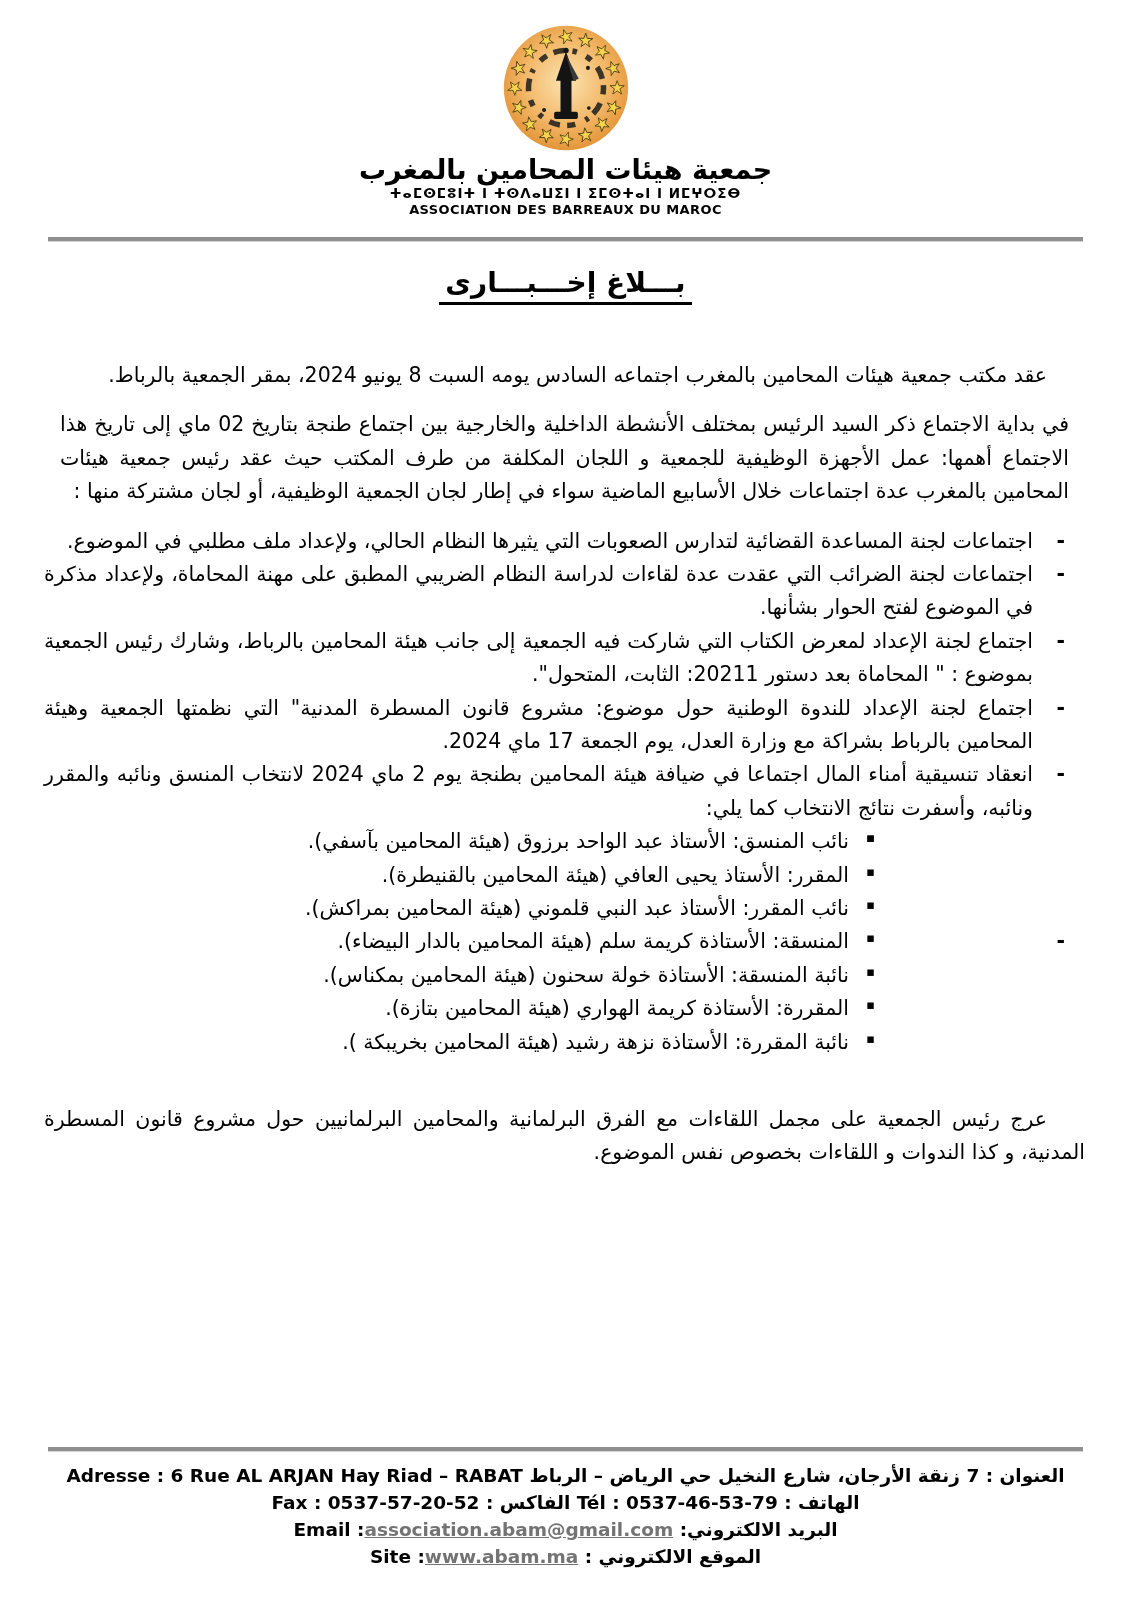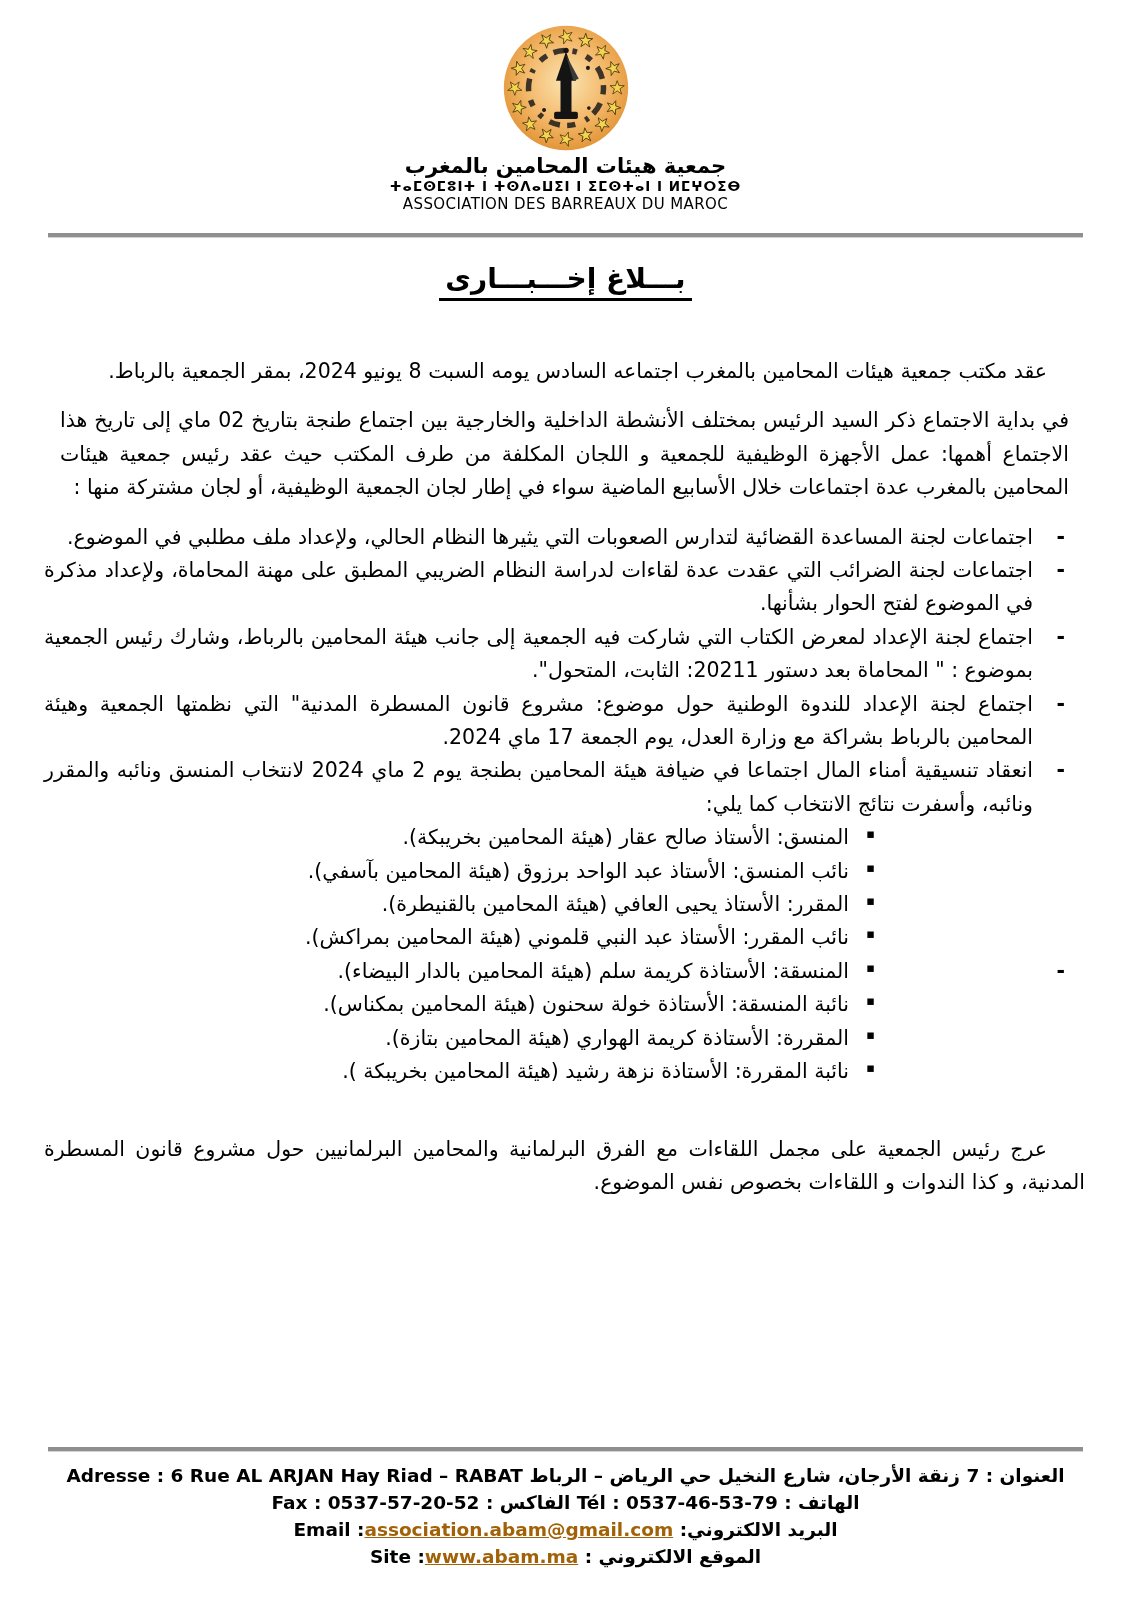--- a/index.html
+++ b/index.html
@@ -9,23 +9,23 @@
     margin:0 auto;
     background:#ffffff;
     overflow:hidden;
     font-family:"DejaVu Sans", sans-serif;
     color:#000;
     direction:rtl;
   }
   
   .header { text-align:center; padding-top:24px; }
   .logo-svg { display:block; margin:0 auto; width:128px; height:128px; }
-  .org-ar   { font-size:21px; font-weight:bold; margin-top:2px; line-height:1.15; }
+  .org-ar   { font-size:27px; font-weight:bold; margin-top:2px; line-height:1.15; }
   .org-tif  { font-size:13.5px; font-weight:bold; margin-top:1px; letter-spacing:1px; line-height:1.1; }
-  .org-fr   { font-size:15px; font-weight:normal; margin-top:1px; letter-spacing:0.4px; direction:ltr; }
+  .org-fr   { font-size:13px; font-weight:bold; margin-top:1px; letter-spacing:0.4px; direction:ltr; }
   .hrule {
     height:4px; background:#8f8f8f; border-bottom:1px solid #d2d2d2;
     margin:20px 48px 0 48px;
   }
   
   .title-wrap { text-align:center; margin-top:24px; }
   .title {
     display:inline-block;
     font-size:28px; font-weight:bold;
     border-bottom:3px solid #000;
@@ -48,21 +48,21 @@
   .sitem { position:relative; padding-right:34px; }
   .smark { position:absolute; right:8px; top:2px; font-size:13px; }
   .closing { margin:44px 0 0 0; text-indent:38px; }
   
   .footer {
     position:absolute; left:0; right:0; bottom:30px;
     text-align:center; font-weight:bold; font-size:18.5px; line-height:27px;
   }
   .frule { height:4px; background:#8f8f8f; border-bottom:1px solid #d2d2d2; margin:0 48px 10px 48px; }
   .ltr { direction:ltr; unicode-bidi:isolate; }
-  a.doc-link { color:#a16207; text-decoration:underline; font-weight:bold; }
+  a.doc-link { color:#737373; text-decoration:underline; font-weight:bold; }
   .fline { margin:0 60px; }
 </style>
 </head>
 <body>
 
 <div class="page">
 
   <div class="header">
     <svg class="logo-svg" viewBox="0 0 140 140" aria-hidden="true">
       <defs>
@@ -141,21 +141,20 @@
         <span class="bmark">-</span>
         <span>اجتماع لجنة الإعداد للندوة الوطنية حول موضوع: مشروع قانون المسطرة المدنية" التي نظمتها الجمعية وهيئة المحامين بالرباط بشراكة مع وزارة العدل، يوم الجمعة 17 ماي 2024.</span>
       </li>
 
       <li class="bitem">
         <span class="bmark">-</span>
         <span>انعقاد تنسيقية أمناء المال اجتماعا في ضيافة هيئة المحامين بطنجة يوم 2 ماي 2024 لانتخاب المنسق ونائبه والمقرر ونائبه، وأسفرت نتائج الانتخاب كما يلي:</span>
         <ul class="slist">
           <li class="sitem">
             <span class="smark">▪</span>
-            <span>المنسق: الأستاذ صالح عقار (هيئة المحامين بخريبكة).</span>
           </li>
           <li class="sitem">
             <span class="smark">▪</span>
             <span>نائب المنسق: الأستاذ عبد الواحد برزوق (هيئة المحامين بآسفي).</span>
           </li>
           <li class="sitem">
             <span class="smark">▪</span>
             <span>المقرر: الأستاذ يحيى العافي (هيئة المحامين بالقنيطرة).</span>
           </li>
           <li class="sitem">

